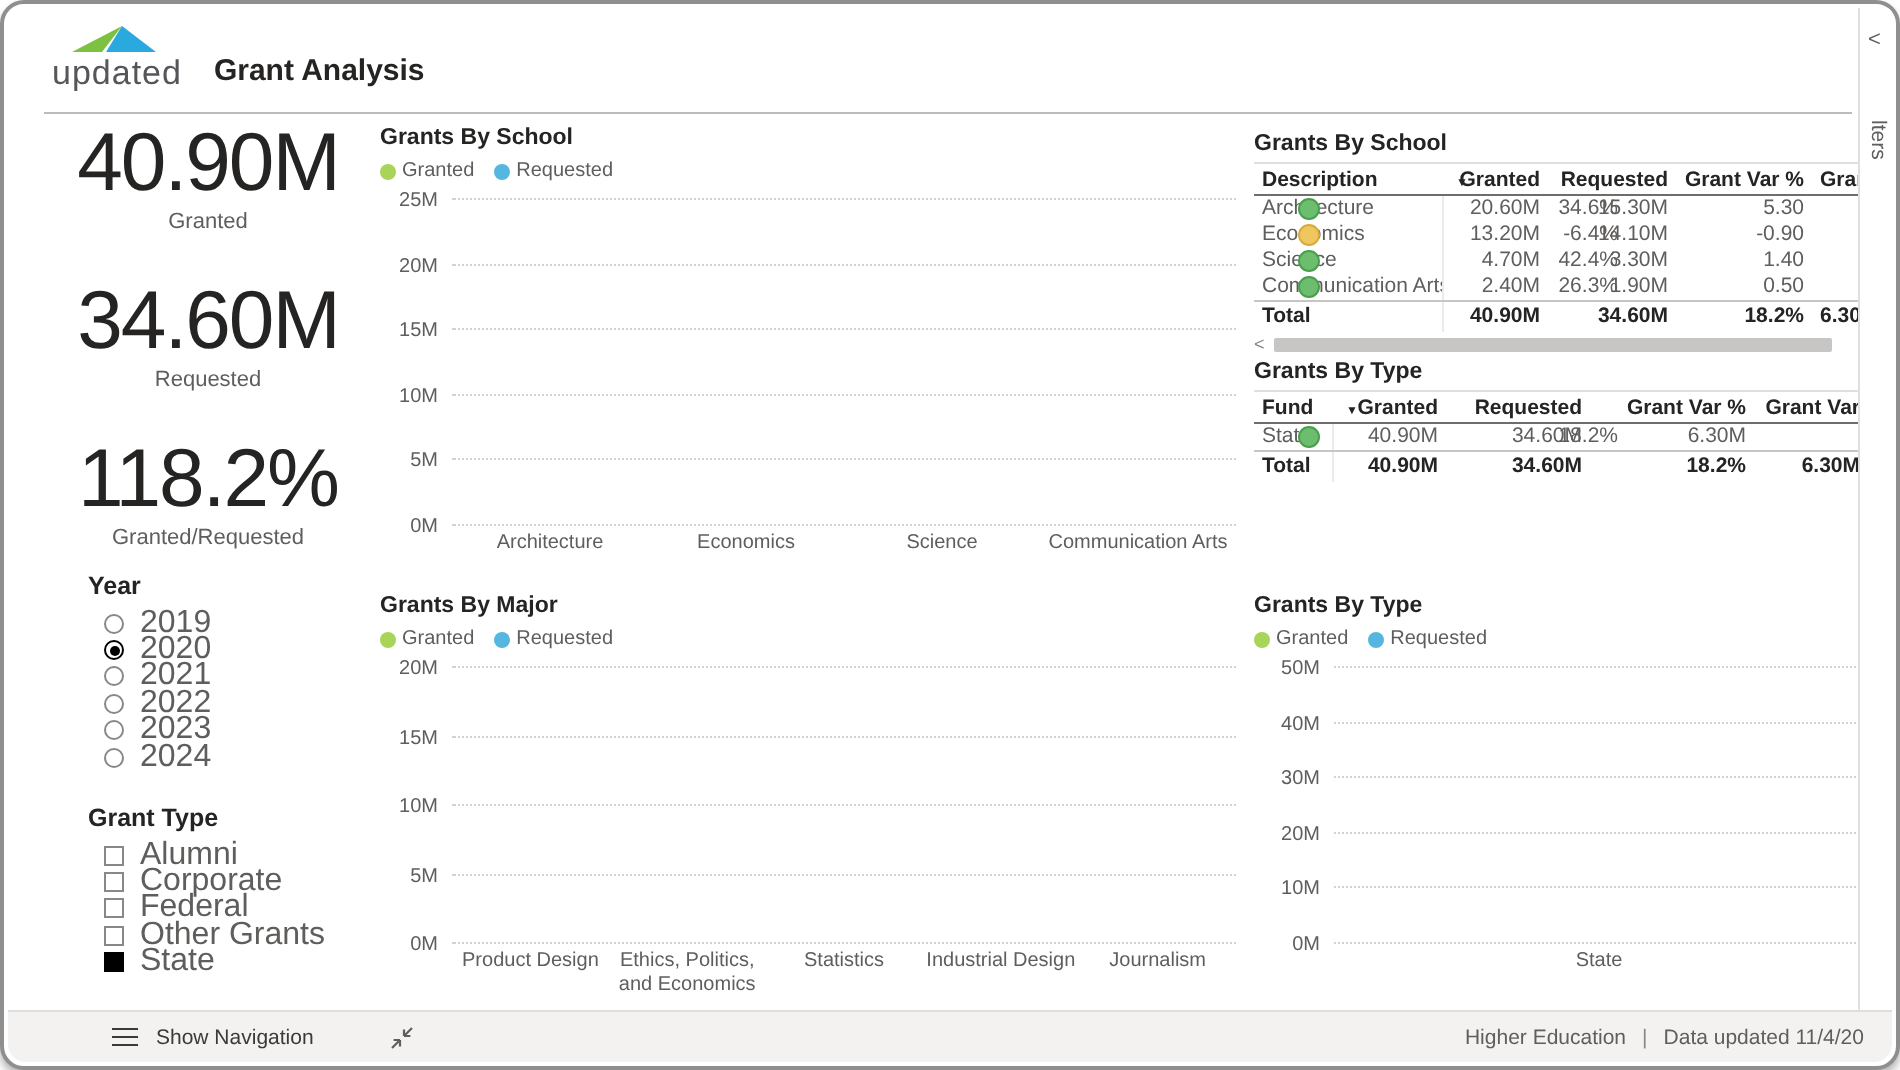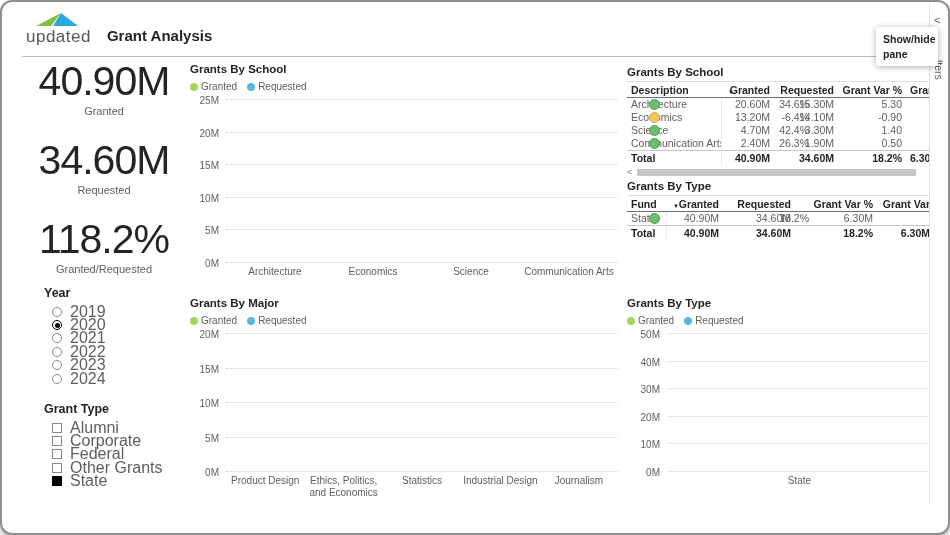--- a/index.html
+++ b/index.html
@@ -418,16 +418,35 @@
     </div>
     <div class="cats" style="margin-left:40px">
         <div class="catlabel"><span>State</span></div>
       </div>
   </div>
 
   <div class="right-strip">
     <div class="strip-chevron">&lt;</div>
     <div class="strip-vlabel">lters</div>
   </div>
-  <div class="tooltip">Show/hide pane</div>
-
+
+  <div class="footer">
+    <div class="nav-btn">
+      <span class="burger">
+          <i></i>
+          <i></i>
+          <i></i>
+        </span>
+      <span>Show Navigation</span>
+    </div>
+    <div class="collapse-btn">
+      <svg width="12" height="12" viewBox="0 0 12 12">
+        <path d="M11 1 L7 5 M7 5 h3.2 M7 5 v-3.2 M1 11 L5 7 M5 7 h-3.2 M5 7 v3.2" stroke="#605e5c" stroke-width="1.1" fill="none"></path>
+      </svg>
+    </div>
+    <div class="footer-right">
+      <span>Higher Education</span>
+      <span class="footer-sep">|</span>
+      <span>Data updated 11/4/20</span>
+    </div>
+  </div>
 
 </div>
 
 </body></html>

